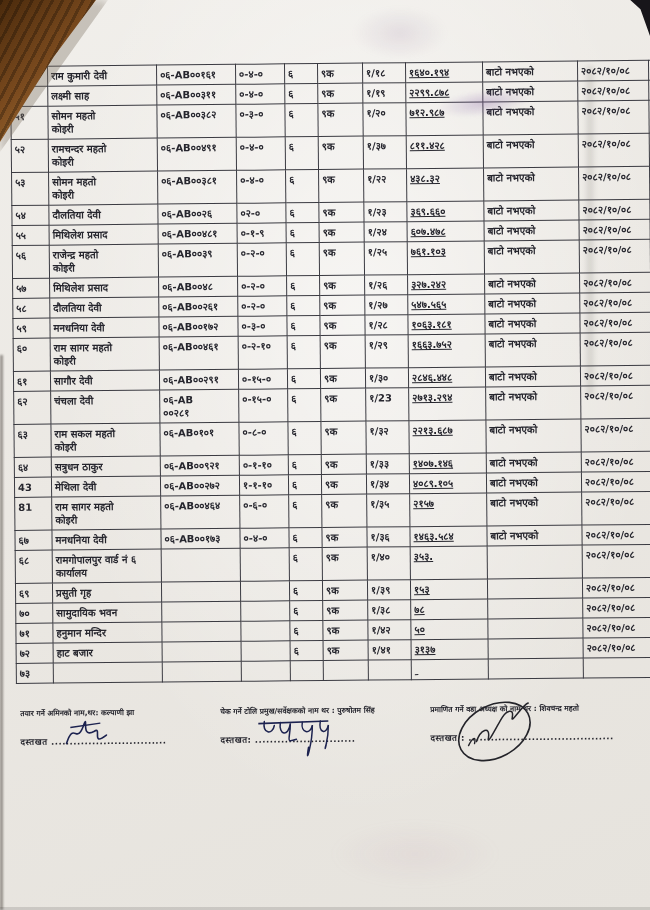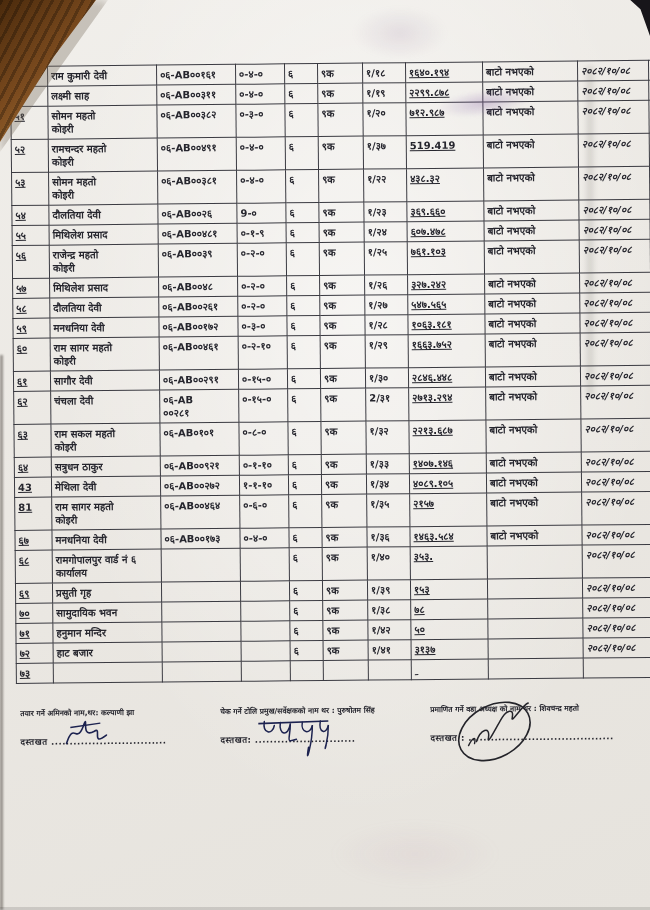--- a/index.html
+++ b/index.html
@@ -43,30 +43,30 @@
 
   
   .content{position:absolute;left:10px;top:66px;width:632px;z-index:4;
     transform:rotate(-0.55deg);transform-origin:0 0;color:#26262e;}
   table.parcels{border-collapse:collapse;table-layout:fixed;width:632px;}
   table.parcels td{
     border:1px solid #3b3b42;
     font-size:10px;line-height:13px;font-weight:bold;
     padding:3px 3px;vertical-align:top;overflow:hidden;white-space:nowrap;
   }
-  td.col-sn{width:30px;padding-left:5px;text-decoration:underline;}
+  td.col-sn{width:30px;padding-left:5px;}
   td.col-name{width:102px;}
   td.col-code{width:72px;}
   td.col-area{width:42px;}
   td.col-ward{width:26px;padding-left:6px;}
   td.col-map{width:38px;padding-left:6px;margin-left:23px;}
   td.col-plot{width:36px;}
   td.col-value{width:70px;text-decoration:underline;}
   td.col-remark{width:88px;}
-  td.col-date{width:64px;font-size:9.5px;font-style:italic;}
+  td.col-date{width:64px;font-size:9.5px;}
   td.col-value2{width:64px;}
   td.small{font-size:7.5px;line-height:10px;}
 
   .footer{position:relative;margin-top:24px;height:110px;font-weight:bold;}
   .f-block{position:absolute;top:0;}
   .f-block .f-label{font-size:7.5px;white-space:nowrap;}
   .f-block .f-sign{font-size:8.5px;margin-top:18px;white-space:nowrap;letter-spacing:.5px;}
   .f-left{left:4px;width:195px;}
   .f-mid{left:204px;width:212px;}
   .f-right{left:414px;width:218px;}
@@ -126,21 +126,21 @@
             <td class="col-value2">७१२.९८७</td>
           </tr>
           <tr>
             <td class="col-sn">५२</td>
             <td class="col-name">रामचन्दर महतो<div>कोइरी</div></td>
             <td class="col-code">०६-AB००४९१</td>
             <td class="col-area">०-४-०</td>
             <td class="col-ward">६</td>
             <td class="col-map">९क</td>
             <td class="col-plot">१/३७</td>
-            <td class="col-value">519.419</td>
+            <td class="col-value">८११.४२८</td>
             <td class="col-remark">बाटो नभएको</td>
             <td class="col-date">२०८२/१०/०८</td>
             <td class="col-value2">८११.४२८</td>
           </tr>
           <tr>
             <td class="col-sn">५३</td>
             <td class="col-name">सोमन महतो<div>कोइरी</div></td>
             <td class="col-code">०६-AB००३८१</td>
             <td class="col-area">०-४-०</td>
             <td class="col-ward">६</td>
@@ -148,21 +148,21 @@
             <td class="col-plot">१/२२</td>
             <td class="col-value">४३८.३२</td>
             <td class="col-remark">बाटो नभएको</td>
             <td class="col-date">२०८२/१०/०८</td>
             <td class="col-value2">४३८.३२</td>
           </tr>
           <tr>
             <td class="col-sn">५४</td>
             <td class="col-name">दौलतिया देवी</td>
             <td class="col-code">०६-AB००२६</td>
-            <td class="col-area">9-०</td>
+            <td class="col-area">०२-०</td>
             <td class="col-ward">६</td>
             <td class="col-map">९क</td>
             <td class="col-plot">१/२३</td>
             <td class="col-value">३६९.६६०</td>
             <td class="col-remark">बाटो नभएको</td>
             <td class="col-date">२०८२/१०/०८</td>
             <td class="col-value2">३६९.६६०</td>
           </tr>
           <tr>
             <td class="col-sn">५५</td>
@@ -248,21 +248,21 @@
             <td class="col-remark">बाटो नभएको</td>
             <td class="col-date">२०८२/१०/०८</td>
           </tr>
           <tr>
             <td class="col-sn">६२</td>
             <td class="col-name">चंचला देवी</td>
             <td class="col-code">०६-AB<div>००२८१</div></td>
             <td class="col-area">०-१५-०</td>
             <td class="col-ward">६</td>
             <td class="col-map">९क</td>
-            <td class="col-plot">2/३१</td>
+            <td class="col-plot">१/23</td>
             <td class="col-value">२७१३.२९४</td>
             <td class="col-remark">बाटो नभएको</td>
             <td class="col-date">२०८२/१०/०८</td>
           </tr>
           <tr>
             <td class="col-sn">६३</td>
             <td class="col-name">राम सकल महतो<div>कोइरी</div></td>
             <td class="col-code">०६-AB०१०१</td>
             <td class="col-area">०-८-०</td>
             <td class="col-ward">६</td>

